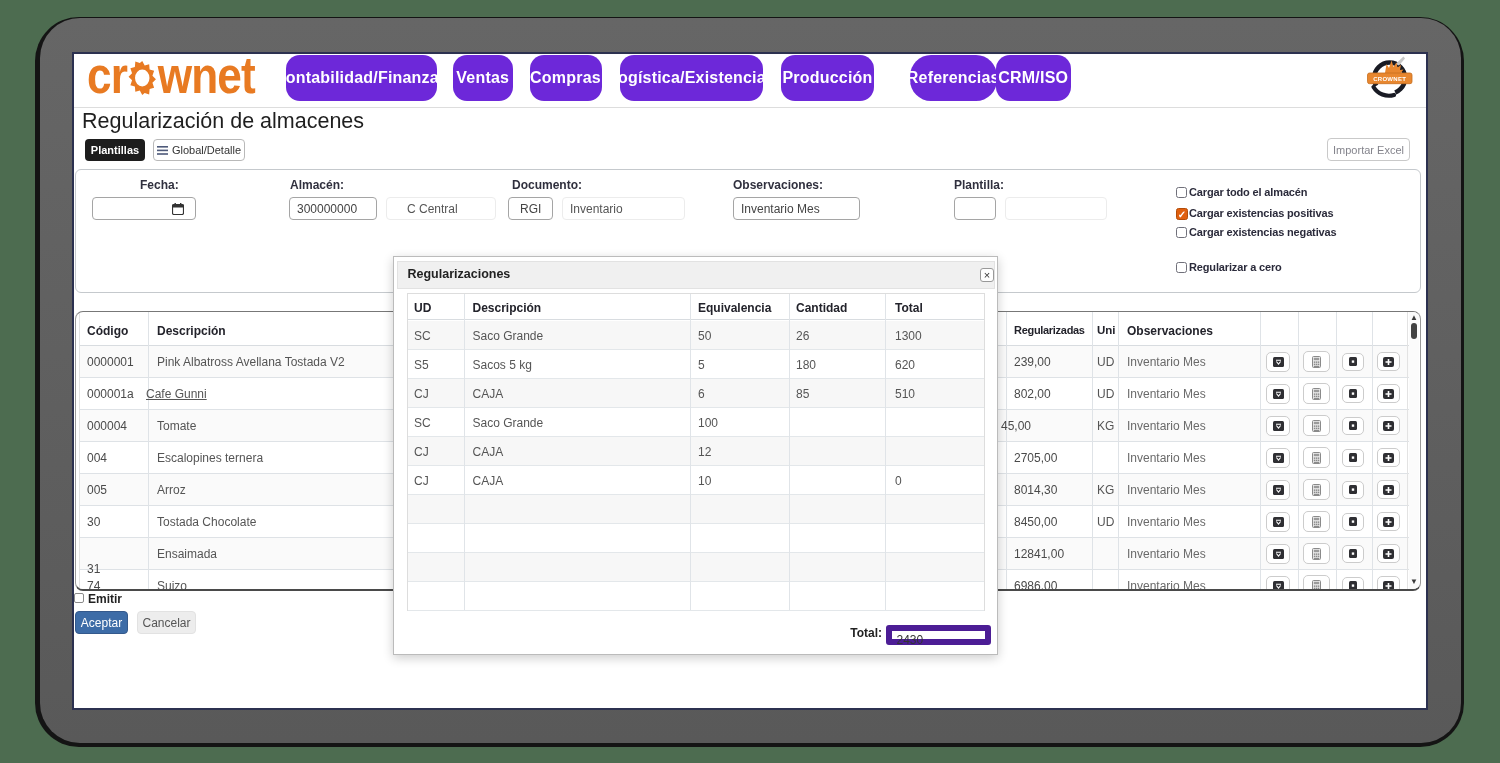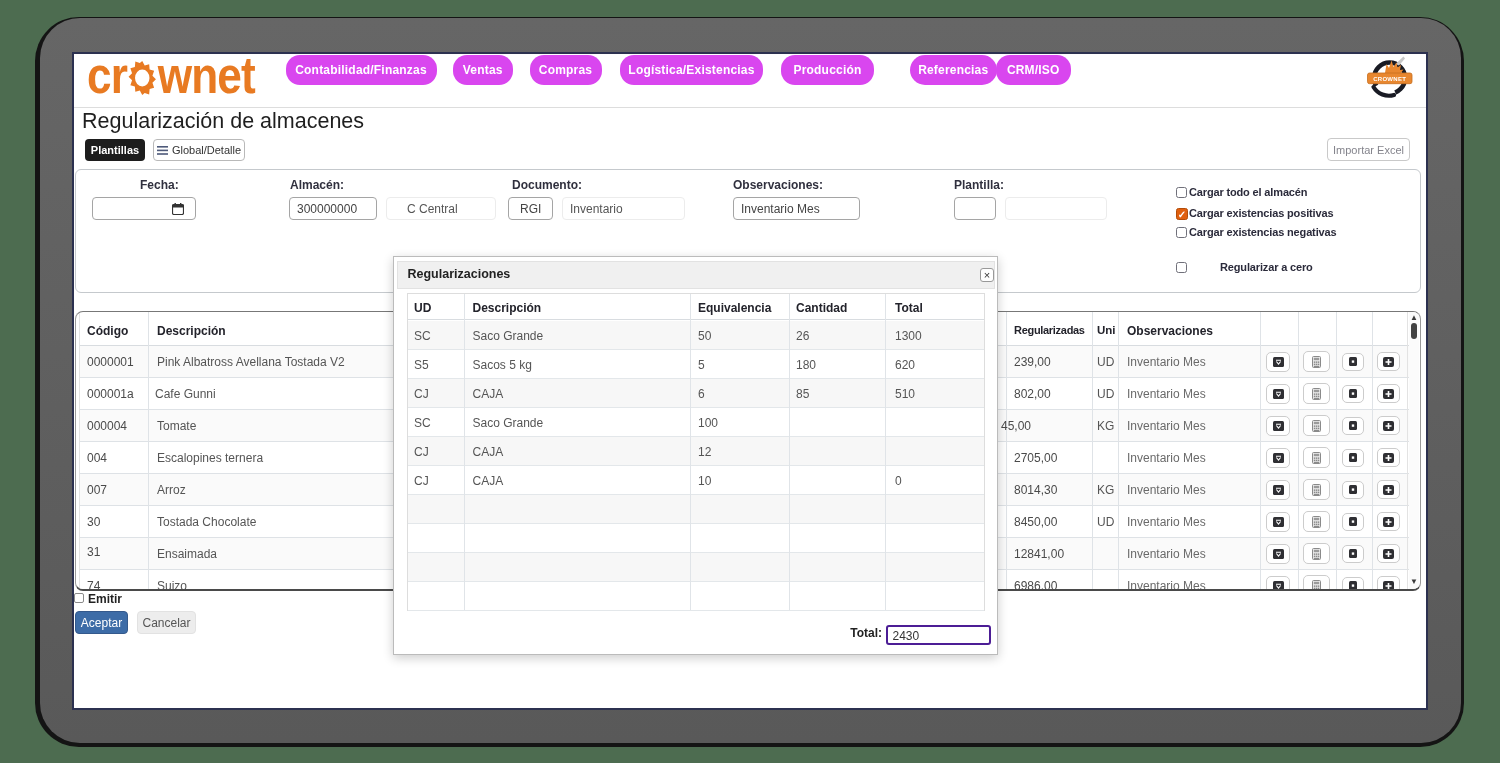--- a/index.html
+++ b/index.html
@@ -1,19 +1,19 @@
 <!DOCTYPE html>
 <html><head><meta charset="utf-8"><style>
 *{margin:0;padding:0;box-sizing:border-box;}
 body{width:1500px;height:763px;background:#4d6c50;font-family:"Liberation Sans",sans-serif;position:relative;overflow:hidden;}
 .a{position:absolute;}
 .frameblack{left:35px;top:16.5px;width:1429px;height:730px;background:#141414;border-radius:44px;}
 .frame{left:39.5px;top:17.5px;width:1421.5px;height:725.5px;background:linear-gradient(#666666,#595959);border-radius:40px;}
 .window{left:72px;top:52px;width:1356px;height:658px;background:#fff;border:2px solid #2c3150;}
-.navbtn{top:55px;height:30px;background:#d946ef;border-radius:14px;color:#fff;font-size:12px;font-weight:bold;display:flex;align-items:center;justify-content:center;letter-spacing:.2px;}
+.navbtn{top:55px;height:46px;background:#6d28d9;border-radius:14px;color:#fff;font-size:16px;font-weight:bold;display:flex;align-items:center;justify-content:center;letter-spacing:.2px;}
 .hsep{left:74px;top:107px;width:1352px;height:1px;background:#ddd;}
 .title{left:82px;top:109px;font-size:21.5px;color:#1f1f1f;}
 .btn{border-radius:4px;font-size:11px;display:flex;align-items:center;justify-content:center;}
 .lbl{font-size:12px;font-weight:bold;color:#30303e;}
 .inp{border:1px solid #a5a5a5;border-radius:4px;background:#fff;font-size:12px;color:#444;display:flex;align-items:center;padding-left:7px;height:23px;}
 .ro{border:1px solid #ececec;border-radius:4px;background:#fff;font-size:12px;color:#555;display:flex;align-items:center;padding-left:7px;height:23px;}
 .cb{width:11px;height:11px;border:1.5px solid #70707a;border-radius:2.5px;background:#fff;}
 .clbl{font-size:11px;font-weight:bold;color:#2b2b3b;letter-spacing:-0.15px;}
 .hdr{font-size:12px;font-weight:bold;color:#23232b;}
 .cell{font-size:12px;color:#555;}
@@ -75,21 +75,21 @@
 <div class="a inp" style="left:733px;top:197px;width:127px;">Inventario Mes</div>
 <div class="a inp" style="left:954px;top:197px;width:42px;"></div>
 <div class="a ro" style="left:1005px;top:197px;width:102px;"></div>
 <div class="a cb" style="left:1176px;top:187px;"></div>
 <div class="a clbl" style="left:1189px;top:186px;">Cargar todo el almacén</div>
 <div class="a" style="left:1176px;top:207.5px;width:12px;height:12px;background:#e05f0e;border:1px solid #b34c08;border-radius:2.5px;color:#fff;font-size:10px;font-weight:bold;line-height:11px;text-align:center;">✓</div>
 <div class="a clbl" style="left:1189px;top:206.5px;">Cargar existencias positivas</div>
 <div class="a cb" style="left:1176px;top:227px;"></div>
 <div class="a clbl" style="left:1189px;top:226px;">Cargar existencias negativas</div>
 <div class="a cb" style="left:1176px;top:262px;"></div>
-<div class="a clbl" style="left:1189px;top:261px;margin-left:31px;">Regularizar a cero</div>
+<div class="a clbl" style="left:1189px;top:261px;">Regularizar a cero</div>
 <div class="a" style="left:75px;top:311px;width:1346px;height:280px;border:1px solid #999;border-top:1px solid #777;border-bottom:2px solid #4a4a4a;border-radius:8px;background:#fff;overflow:hidden;">
 <div class="a" style="left:3px;top:33.5px;width:1332px;height:32px;background:#fafafa;border-bottom:1px solid #dee2e6;"></div>
 <div class="a" style="left:3px;top:65.5px;width:1332px;height:32px;background:#fff;border-bottom:1px solid #dee2e6;"></div>
 <div class="a" style="left:3px;top:97.5px;width:1332px;height:32px;background:#fafafa;border-bottom:1px solid #dee2e6;"></div>
 <div class="a" style="left:3px;top:129.5px;width:1332px;height:32px;background:#fff;border-bottom:1px solid #dee2e6;"></div>
 <div class="a" style="left:3px;top:161.5px;width:1332px;height:32px;background:#fafafa;border-bottom:1px solid #dee2e6;"></div>
 <div class="a" style="left:3px;top:193.5px;width:1332px;height:32px;background:#fff;border-bottom:1px solid #dee2e6;"></div>
 <div class="a" style="left:3px;top:225.5px;width:1332px;height:32px;background:#fafafa;border-bottom:1px solid #dee2e6;"></div>
 <div class="a" style="left:3px;top:257.5px;width:1332px;height:32px;background:#fff;border-bottom:1px solid #dee2e6;"></div>
 <div class="a" style="left:3px;top:32.5px;width:1332px;height:1px;background:#d8dce0;"></div>
@@ -143,21 +143,21 @@
         <rect x="2.8" y="3.4" width="2.4" height="2.4" fill="#fff"></rect>
       </svg>
     </div>
 <div class="a ib" style="left:1301px;top:40.0px;width:23px;height:19px;">
       <svg width="11" height="10" viewBox="0 0 11 10">
         <rect width="11" height="10" rx="2" fill="#2f2f33"></rect>
         <path d="M5.5 2v6M2.5 5h6" stroke="#fff" stroke-width="1.6"></path>
       </svg>
     </div>
 <div class="a cell" style="left:11px;top:74.5px;color:#4a4a4a;">000001a</div>
-<div class="a cell" style="left:79px;top:74.5px;">Cafe Gunni</div>
+<div class="a cell" style="left:70px;top:74.5px;text-decoration:underline;">Cafe Gunni</div>
 <div class="a cell" style="left:938px;top:74.5px;color:#4a4a4a;">802,00</div>
 <div class="a cell" style="left:1021px;top:74.5px;">UD</div>
 <div class="a cell" style="left:1051px;top:74.5px;color:#6a6a6a;">Inventario Mes</div>
 <div class="a ib" style="left:1190px;top:71.5px;width:24px;height:20px;">
       <svg width="11" height="10" viewBox="0 0 11 10">
         <rect width="11" height="10" rx="1.5" fill="#2f2f33"></rect>
         <path d="M3 3.2h5M3.4 4.5l2.1 2.6 2.1-2.6" stroke="#fff" stroke-width="1.1" fill="none"></path>
       </svg>
     </div>
 <div class="a ib" style="left:1227px;top:71.0px;width:27px;height:21px;">
@@ -255,21 +255,21 @@
         <rect width="8" height="9" rx="1.5" fill="#2f2f33"></rect>
         <rect x="2.8" y="3.4" width="2.4" height="2.4" fill="#fff"></rect>
       </svg>
     </div>
 <div class="a ib" style="left:1301px;top:136.0px;width:23px;height:19px;">
       <svg width="11" height="10" viewBox="0 0 11 10">
         <rect width="11" height="10" rx="2" fill="#2f2f33"></rect>
         <path d="M5.5 2v6M2.5 5h6" stroke="#fff" stroke-width="1.6"></path>
       </svg>
     </div>
-<div class="a cell" style="left:11px;top:170.5px;color:#4a4a4a;">007</div>
+<div class="a cell" style="left:11px;top:170.5px;color:#4a4a4a;">005</div>
 <div class="a cell" style="left:81px;top:170.5px;">Arroz</div>
 <div class="a cell" style="left:938px;top:170.5px;color:#4a4a4a;">8014,30</div>
 <div class="a cell" style="left:1021px;top:170.5px;">KG</div>
 <div class="a cell" style="left:1051px;top:170.5px;color:#6a6a6a;">Inventario Mes</div>
 <div class="a ib" style="left:1190px;top:167.5px;width:24px;height:20px;">
       <svg width="11" height="10" viewBox="0 0 11 10">
         <rect width="11" height="10" rx="1.5" fill="#2f2f33"></rect>
         <path d="M3 3.2h5M3.4 4.5l2.1 2.6 2.1-2.6" stroke="#fff" stroke-width="1.1" fill="none"></path>
       </svg>
     </div>
@@ -331,21 +331,21 @@
         <rect width="8" height="9" rx="1.5" fill="#2f2f33"></rect>
         <rect x="2.8" y="3.4" width="2.4" height="2.4" fill="#fff"></rect>
       </svg>
     </div>
 <div class="a ib" style="left:1301px;top:200.0px;width:23px;height:19px;">
       <svg width="11" height="10" viewBox="0 0 11 10">
         <rect width="11" height="10" rx="2" fill="#2f2f33"></rect>
         <path d="M5.5 2v6M2.5 5h6" stroke="#fff" stroke-width="1.6"></path>
       </svg>
     </div>
-<div class="a cell" style="left:11px;top:233px;color:#4a4a4a;">31</div>
+<div class="a cell" style="left:11px;top:250px;color:#4a4a4a;">31</div>
 <div class="a cell" style="left:81px;top:234.5px;">Ensaimada</div>
 <div class="a cell" style="left:938px;top:234.5px;color:#4a4a4a;">12841,00</div>
 <div class="a cell" style="left:1051px;top:234.5px;color:#6a6a6a;">Inventario Mes</div>
 <div class="a ib" style="left:1190px;top:231.5px;width:24px;height:20px;">
       <svg width="11" height="10" viewBox="0 0 11 10">
         <rect width="11" height="10" rx="1.5" fill="#2f2f33"></rect>
         <path d="M3 3.2h5M3.4 4.5l2.1 2.6 2.1-2.6" stroke="#fff" stroke-width="1.1" fill="none"></path>
       </svg>
     </div>
 <div class="a ib" style="left:1227px;top:231.0px;width:27px;height:21px;">
@@ -466,12 +466,12 @@
 <div class="a cell" style="left:290px;top:121.5px;">100</div>
 <div class="a cell" style="left:6px;top:150.5px;">CJ</div>
 <div class="a cell" style="left:64.5px;top:150.5px;">CAJA</div>
 <div class="a cell" style="left:290px;top:150.5px;">12</div>
 <div class="a cell" style="left:6px;top:179.5px;">CJ</div>
 <div class="a cell" style="left:64.5px;top:179.5px;">CAJA</div>
 <div class="a cell" style="left:290px;top:179.5px;">10</div>
 <div class="a cell" style="left:487px;top:179.5px;">0</div>
 </div>
 <div class="a" style="left:782px;top:626px;width:100px;text-align:right;font-size:12px;font-weight:bold;color:#222;">Total:</div>
-<div class="a" style="left:885.5px;top:624.5px;width:105px;height:20.5px;border:2px solid #4c1d95;border-radius:3px;background:#fff;font-size:12px;color:#333;padding-left:5px;line-height:19px;">2430</div>
+<div class="a" style="left:885.5px;top:624.5px;width:105px;height:20.5px;border:6px solid #4c1d95;border-radius:3px;background:#fff;font-size:12px;color:#333;padding-left:5px;line-height:19px;">2430</div>
 </body></html>

